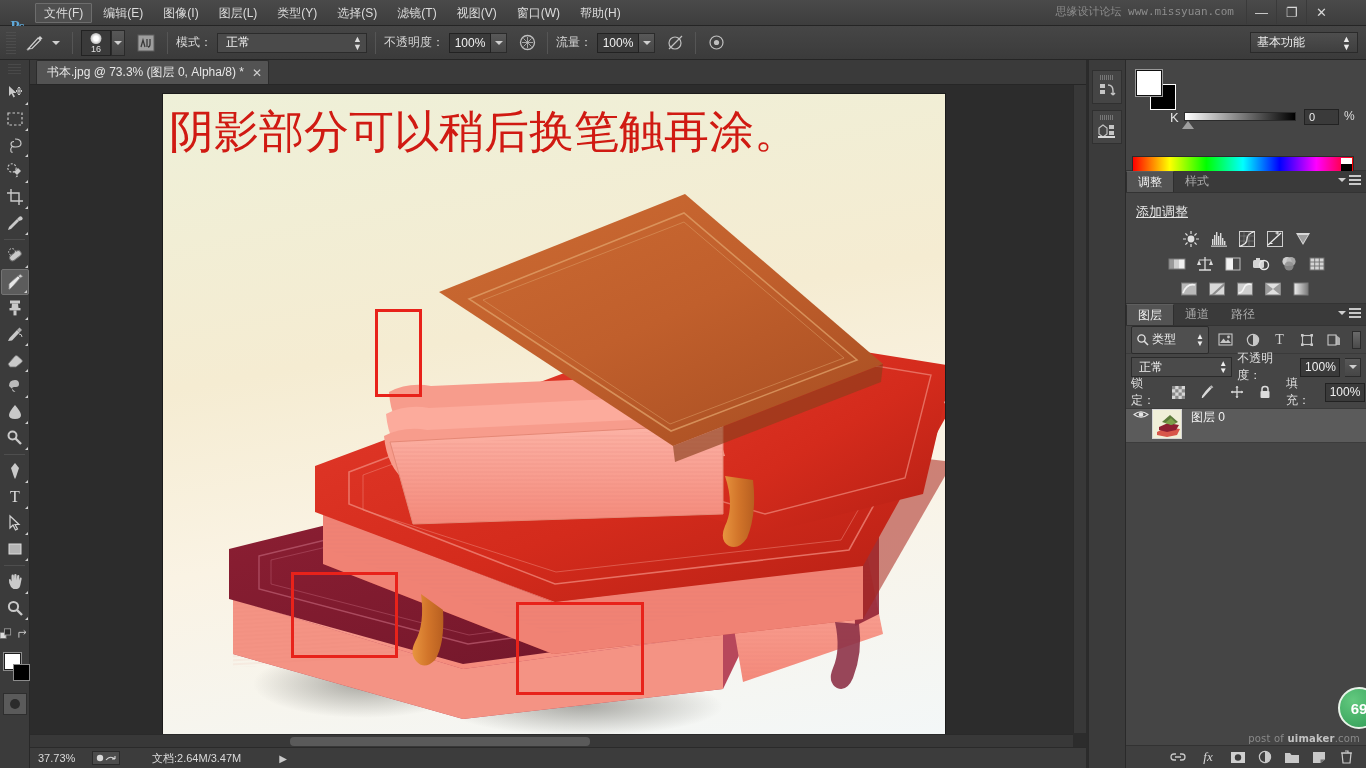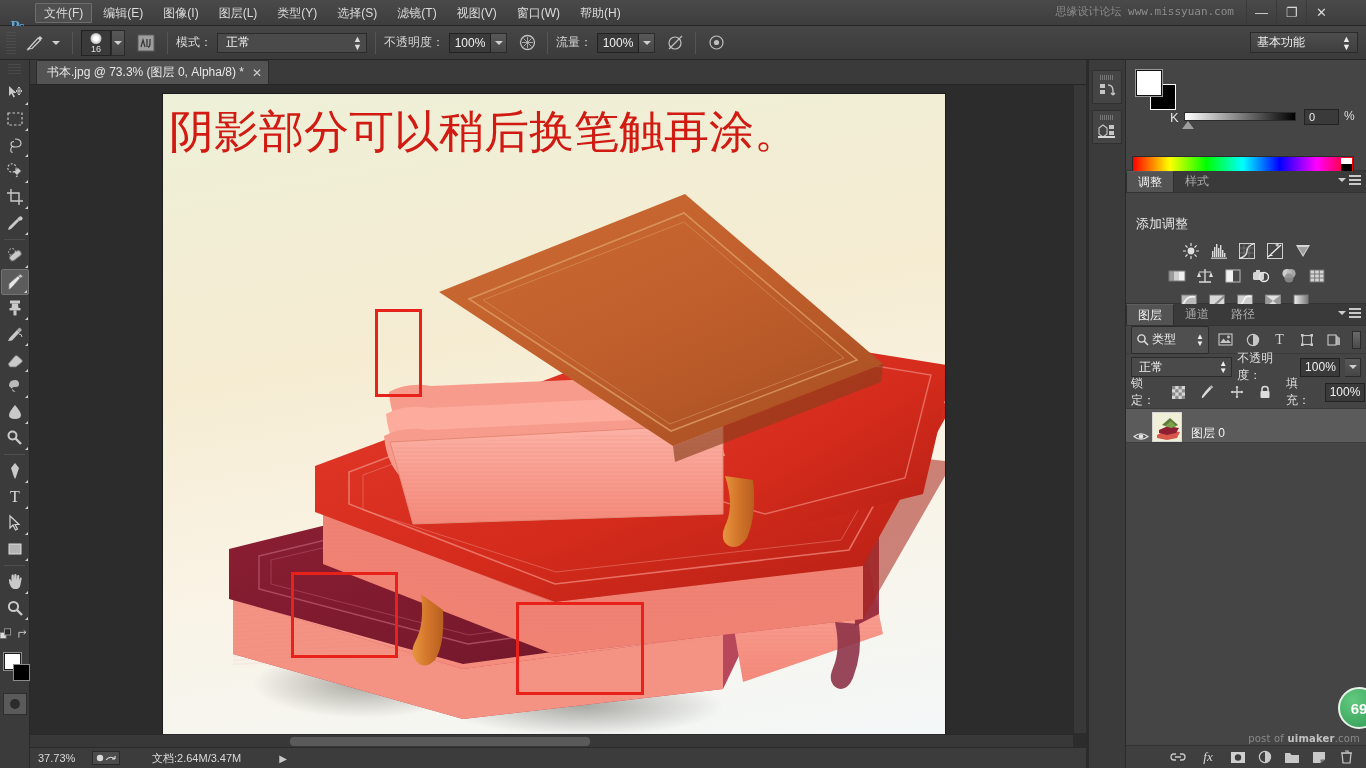--- a/index.html
+++ b/index.html
@@ -244,21 +244,21 @@
             padding-left:4px;}
   #cp-pct { position:absolute; left:218px; top:49px; font-size:12px; color:#ddd; }
   #cp-spectrum { position:absolute; left:6px; top:96px; width:222px; height:18px;
                  background: linear-gradient(90deg,#ff0000,#ffff00,#00ff00,#00ffff,#0000ff,#ff00ff,#ff0000);
                  border:1px solid #2b2b2b;}
   #cp-sp-w { position:absolute; right:1px; top:1px; width:11px; height:8px; background:#fff;}
   #cp-sp-b { position:absolute; right:1px; bottom:1px; width:11px; height:8px; background:#000;}
 
   
   #adjpanel-body { height: 110px; padding: 6px 8px; }
-  #adj-title { font-size: 13px; color: #e6e6e6; margin: 16px 0 8px 2px; }
+  #adj-title { font-size: 13px; color: #e6e6e6; margin: 4px 0 8px 2px; text-decoration: underline; }
   .adj-row { display: flex; justify-content: flex-start; gap: 6px; margin-left: 46px; margin-bottom: 5px; }
   .adj-ic { width: 22px; height: 20px; display:flex; align-items:center; justify-content:center; }
 
   
   #layerspanel { height: 100%; }
   #lp-filter-row { height: 28px; display:flex; align-items:center; padding: 4px 5px; gap:6px;
                    border-bottom:1px solid #3a3a3a;}
   #lp-kind {
     width: 78px; height: 28px; background: #4f4f4f; border: 1px solid #2b2b2b; border-radius:2px;
     display:flex; align-items:center; padding: 0 4px; font-size: 12px; color:#eee; gap:3px;
@@ -272,21 +272,21 @@
   #lp-blend {
     width: 104px; height: 20px; background:#4a4a4a; border:1px solid #2b2b2b;
     display:flex; align-items:center; padding: 0 4px 0 7px; font-size:12px; color:#f0f0f0;
   }
   #lp-blend .arrows { margin-left:auto; font-size:8px; line-height:7px; display:flex; flex-direction:column;}
   #lp-lock-row { height: 24px; display:flex; align-items:center; padding: 1px 5px; gap:15px; }
   .lock-ic { width: 20px; height: 18px; display:flex; align-items:center; justify-content:center;
              color:#d0d0d0; font-size:12px;}
   #layer-list { margin-top: 4px; border-top: 1px solid #3a3a3a; }
   .layer-row {
-    height: 34px; display: flex; align-items: flex-end; padding-left: 4px;
+    height: 34px; display: flex; align-items: flex-start; padding-left: 4px;
     background: #5b5b5b; border-bottom: 1px solid #3c3c3c;
   }
   .eye { width: 22px; display:flex; align-items:center; justify-content:center; color:#e0e0e0; }
   .layer-thumb { width: 30px; height: 30px; border: 1px solid #d6d6d6; overflow:hidden; }
   .layer-name { margin-left: 9px; font-size: 12px; color: #f2f2f2; }
   #lp-footer {
     position: absolute; left: 0; bottom: 0; width: 240px; height: 23px;
     background: #3f3f3f; border-top: 1px solid #323232;
     display: flex; align-items: center; justify-content: flex-end; gap: 11px; padding-right: 12px;
     color: #c9c9c9; font-size: 12px;

